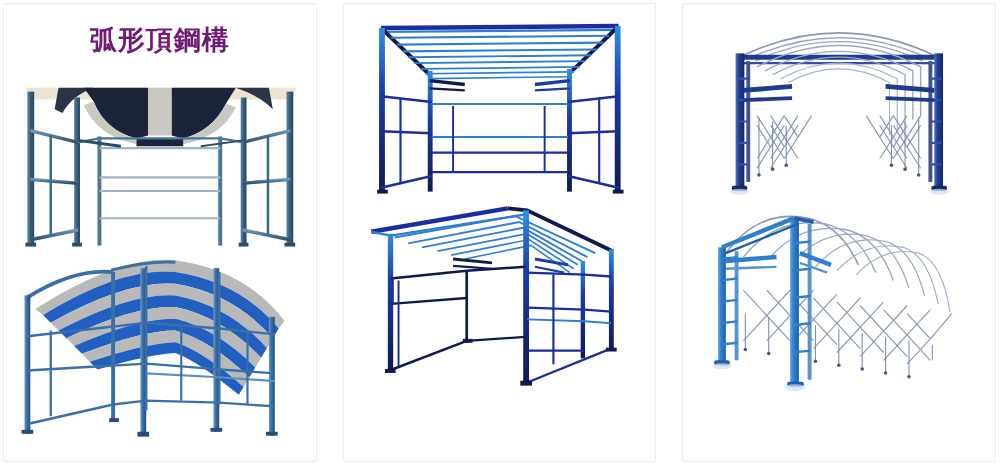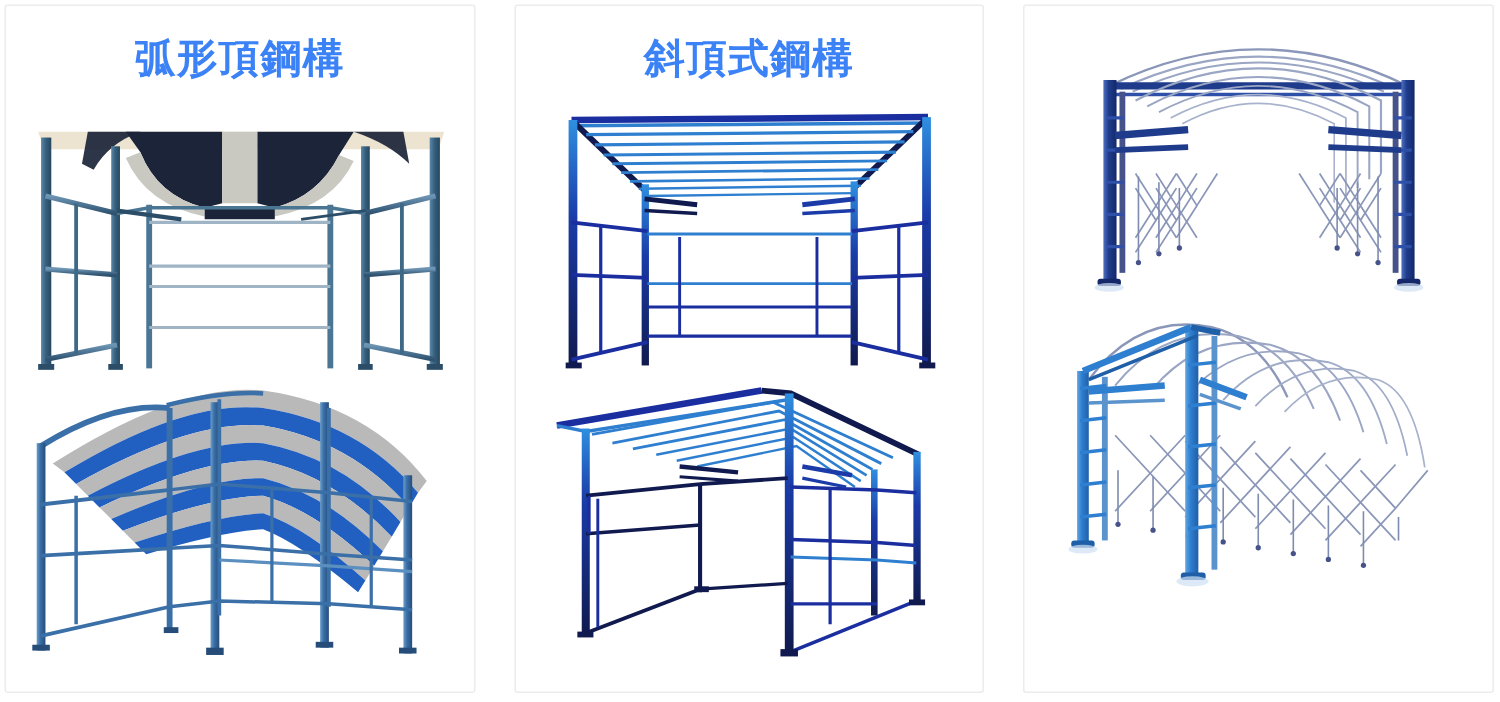--- a/index.html
+++ b/index.html
@@ -24,21 +24,21 @@
     display: flex;
     flex-direction: column;
     align-items: center;
     overflow: hidden;
   }
   .card-title {
     margin-top: 20px;
     font-size: 27px;
     line-height: 32px;
     font-weight: 700;
-    color: #3b82f6;
+    color: #701a75;
     letter-spacing: 1px;
     white-space: nowrap;
     font-family: "DejaVu Sans", "Liberation Sans", sans-serif;
   }
   .figures {
     flex: 1 1 auto;
     width: 100%;
     display: flex;
     flex-direction: column;
     align-items: center;
@@ -169,21 +169,20 @@
           <rect x="212" y="184" width="12" height="4" fill="#264d7a"></rect>
           <rect x="269" y="188" width="12" height="4" fill="#264d7a"></rect>
           <rect x="108" y="174" width="10" height="4" fill="#264d7a"></rect>
         </svg>
       </div>
 
     </div>
   </div>
 
   <div class="card">
-    <div class="card-title">斜頂式鋼構</div>
     <div class="figures">
 
       <div class="figure fig-top">
         <svg viewBox="0 0 320 190" preserveAspectRatio="xMidYMid meet">
           <defs>
             <linearGradient id="c2post" x1="0" y1="0" x2="0" y2="1">
               <stop offset="0" stop-color="#2f8fe0"></stop>
               <stop offset="0.4" stop-color="#1a3ba8"></stop>
               <stop offset="1" stop-color="#101a4e"></stop>
             </linearGradient>

